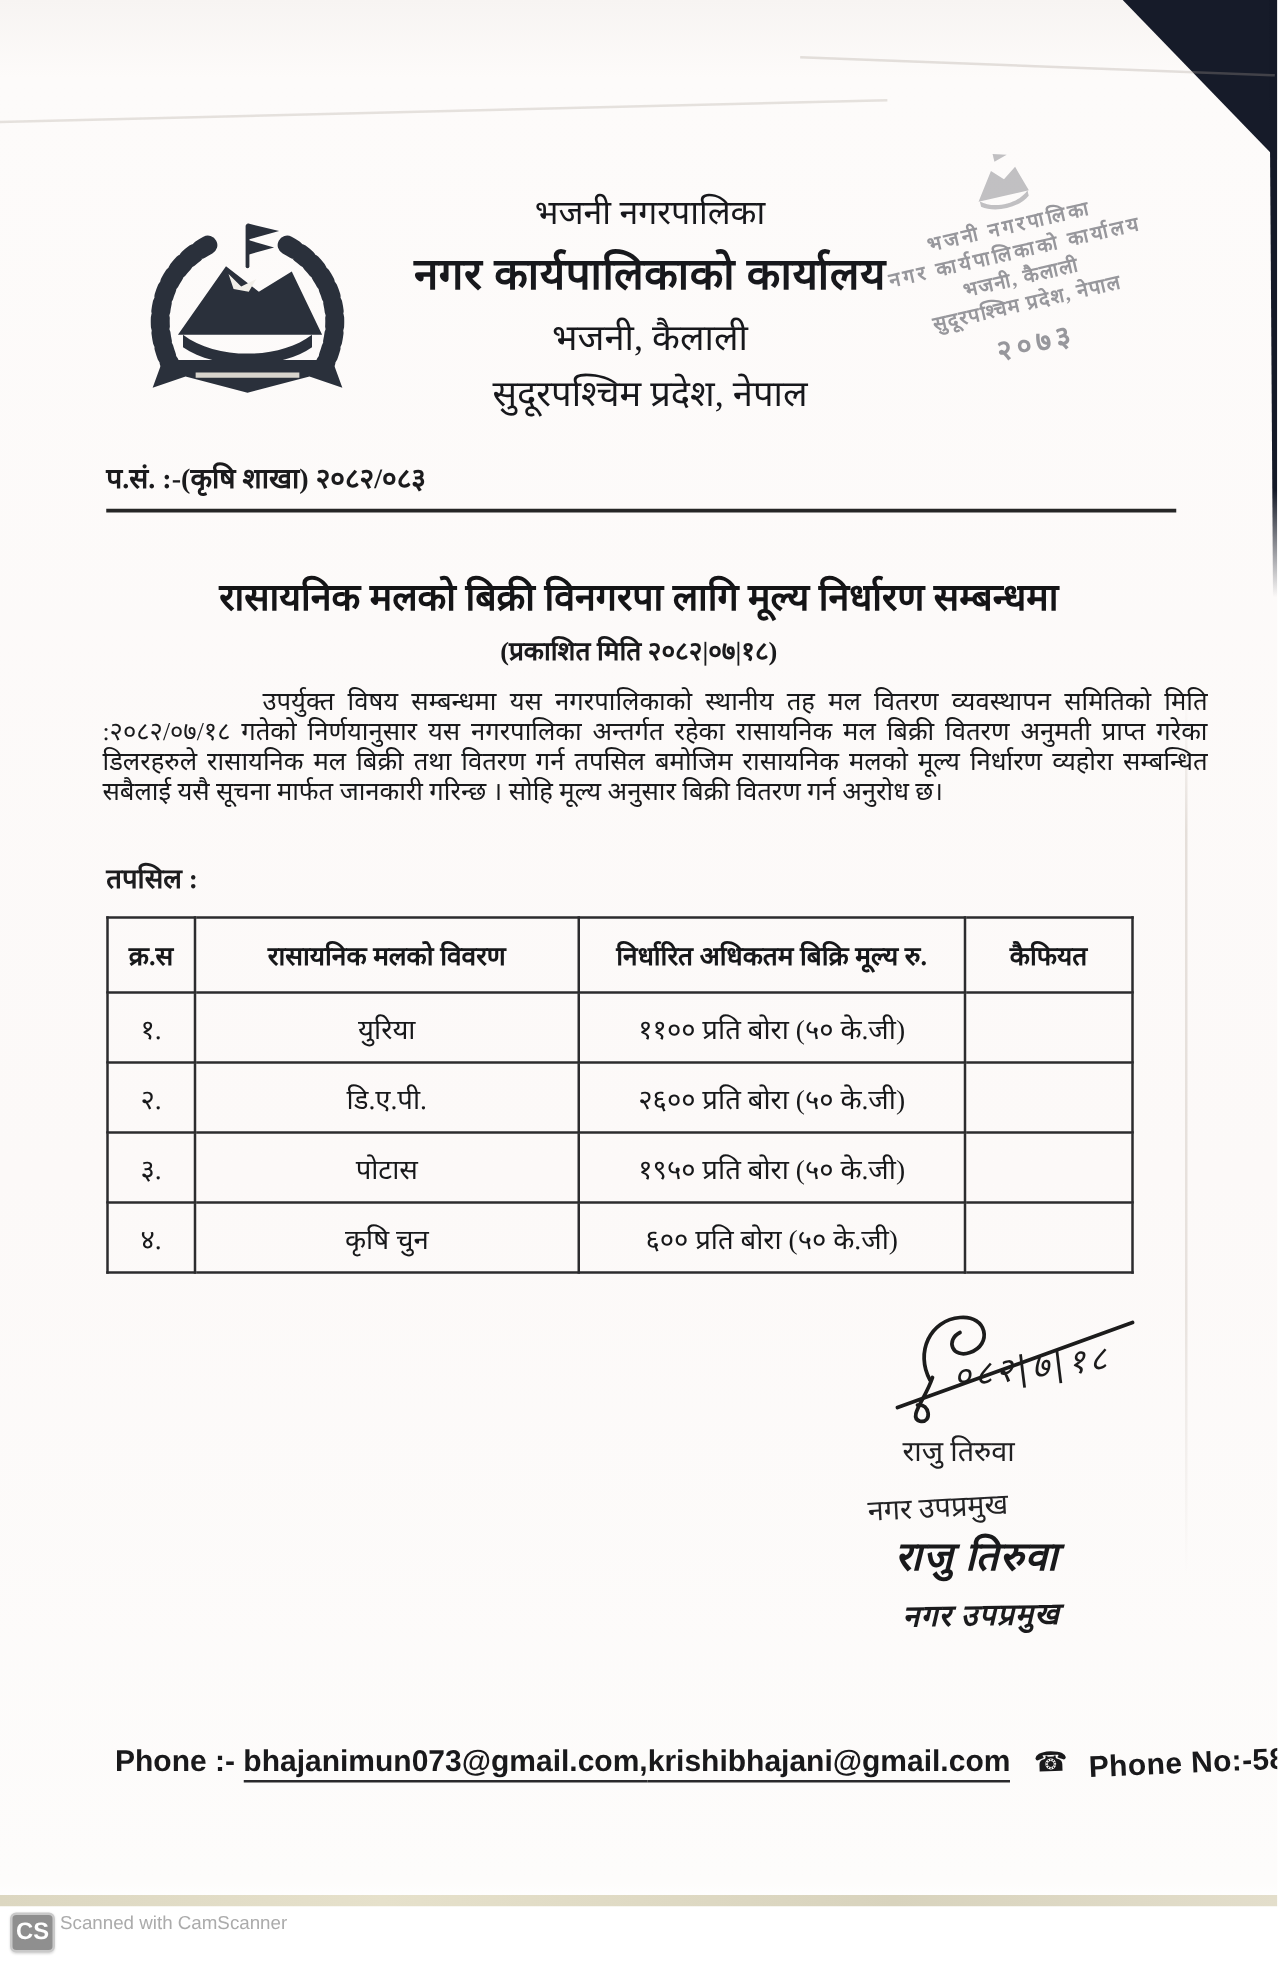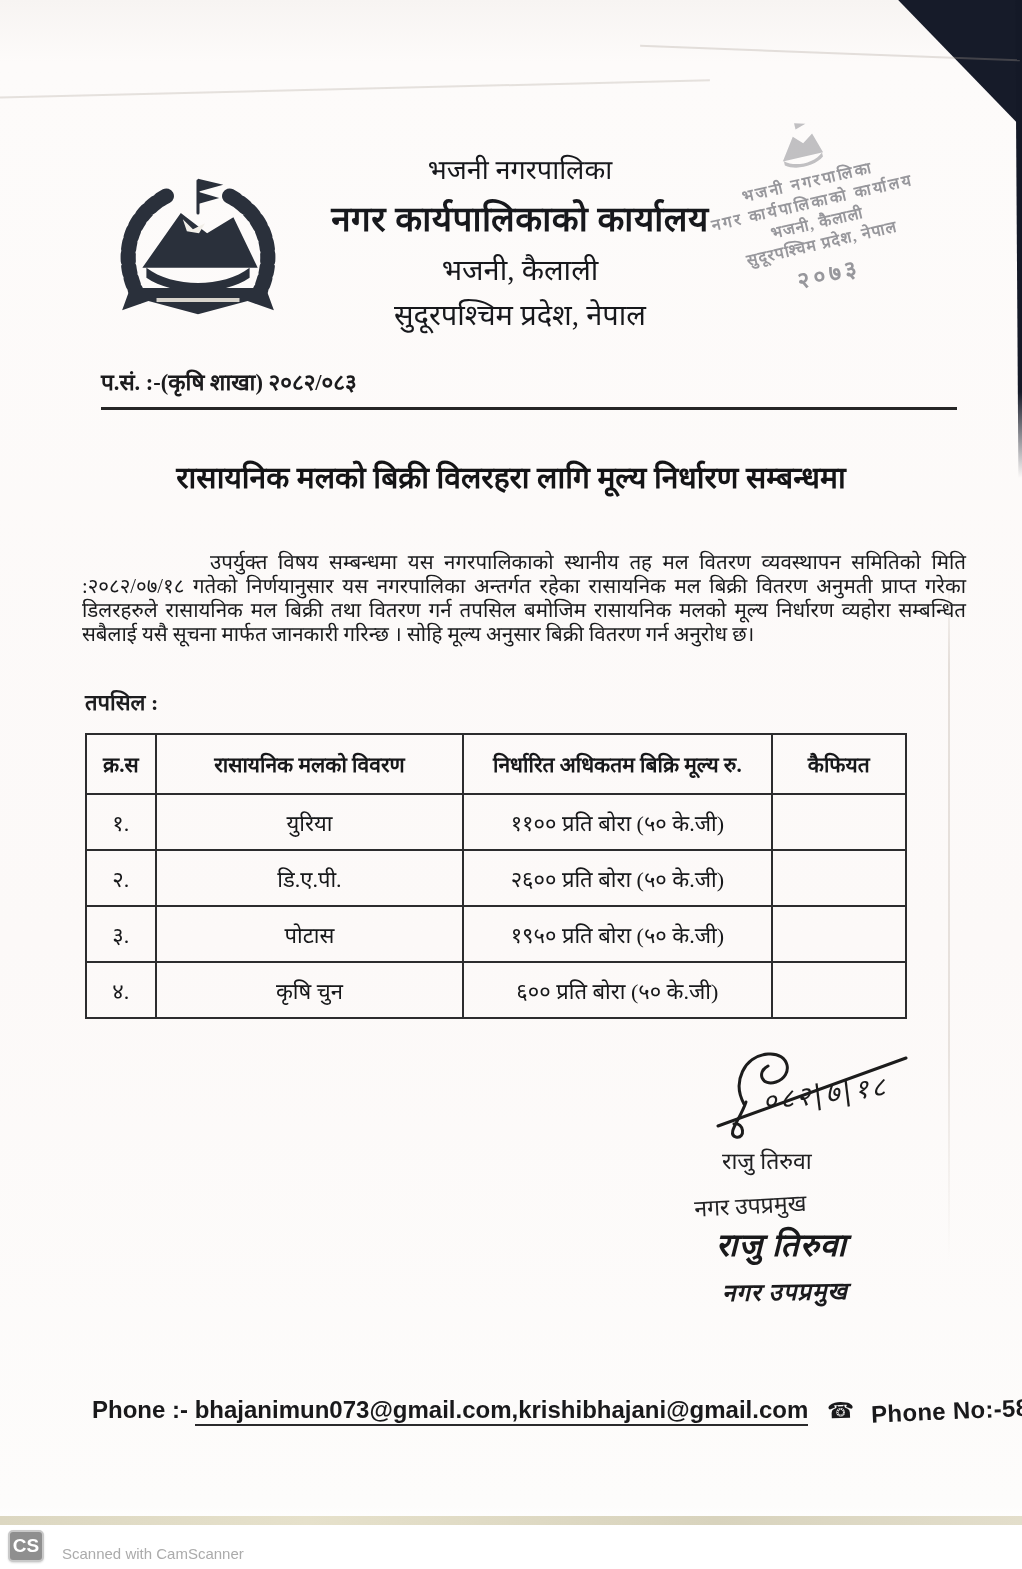--- a/index.html
+++ b/index.html
@@ -32,21 +32,21 @@
   
   .stamp { position:absolute; left:702px; top:118px; width:236px; height:235px;
     transform:rotate(-13deg); text-align:center; color:#8d8d92; opacity:.9; }
   .stamp .s-line { font-size:16px; line-height:21px; letter-spacing:1px; font-weight:600; }
   .stamp .s-line.wide { letter-spacing:2.5px; }
   .stamp .s-year { font-size:23px; margin-top:4px; letter-spacing:4px; font-weight:600; }
   .stamp svg { display:block; margin:0 auto 2px auto; opacity:.65; }
   
   .ref-line { position:absolute; left:85px; top:366px; width:856px;
     font-size:22.5px; font-weight:700; padding-bottom:10px;
-    border-bottom:3px solid #262626; color:#1b1b1d;margin-left:16px; }
+    border-bottom:3px solid #262626; color:#1b1b1d; }
   
   .subject-title { position:absolute; left:0; top:456px; width:1022px; text-align:center;
     font-size:30px; font-weight:700; color:#141416; }
   .subject-date { position:absolute; left:0; top:506px; width:1022px; text-align:center;
     font-size:21px; font-weight:700; color:#1a1a1c; }
   
   .body-par { position:absolute; left:82px; top:550px; width:884px;
     font-size:20.5px; line-height:24px; text-align:justify; text-indent:128px; color:#191a1c; }
   .tapasil { position:absolute; left:85px; top:686px; font-size:22px; font-weight:700; }
   
@@ -71,21 +71,21 @@
   
   .footer-line { position:absolute; left:92px; top:1396px; width:880px;
     font-family:"Liberation Sans","DejaVu Sans",sans-serif; font-size:24px; font-weight:700;
     color:#19191b; white-space:nowrap; }
   .footer-line .em { border-bottom:2.5px solid #2a2a2c; padding-bottom:1px; }
   .footer-line .phone-icon { font-size:22px; margin:0 10px 0 12px; display:inline-block; transform:rotate(-2deg); }
   .footer-line .phone { display:inline-block; transform:rotate(-2.5deg); letter-spacing:.3px; }
   
   .bottom-strip { position:absolute; left:0; top:1516px; width:1022px; height:9px;
     background:linear-gradient(90deg,#dcd7c1,#e6e1cb 30%,#d8d3bd 70%,#e3decb); }
-  .cam-row { position:absolute; left:8px; top:1530px; display:flex; align-items:flex-end; gap:18px; }
+  .cam-row { position:absolute; left:8px; top:1530px; display:flex; align-items:flex-start; gap:4px; }
   .cs-badge { width:36px; height:32px; background:#8f8f8f; border:2px solid #c9c9c9; border-radius:5px;
     color:#ffffff; font-family:"Liberation Sans",sans-serif; font-weight:700; font-size:19px;
     display:flex; align-items:center; justify-content:center; box-shadow:0 1px 2px rgba(0,0,0,.15); }
   .cam-label { font-family:"Liberation Sans","DejaVu Sans",sans-serif; font-size:15px; color:#ababab; }
 </style>
 </head>
 <body>
 
 <div class="page">
 
@@ -131,21 +131,22 @@
     </svg>
     <div class="s-line wide">भजनी नगरपालिका</div>
     <div class="s-line wide">नगर कार्यपालिकाको कार्यालय</div>
     <div class="s-line">भजनी, कैलाली</div>
     <div class="s-line">सुदूरपश्चिम प्रदेश, नेपाल</div>
     <div class="s-year">२०७३</div>
   </div>
 
   <div class="ref-line">प.सं. :-(कृषि शाखा) २०८२/०८३</div>
 
-  <div class="subject-title">रासायनिक मलको बिक्री विलरहरा लागि मूल्य निर्धारण सम्बन्धमा</div>
+  <div class="subject-title">रासायनिक मलको बिक्री विनगरपा लागि मूल्य निर्धारण सम्बन्धमा</div>
+  <div class="subject-date">(प्रकाशित मिति २०८२|०७|१८)</div>
 
   <div class="body-par">उपर्युक्त विषय सम्बन्धमा यस नगरपालिकाको स्थानीय तह मल वितरण व्यवस्थापन समितिको मिति :२०८२/०७/१८ गतेको निर्णयानुसार यस नगरपालिका अन्तर्गत रहेका रासायनिक मल बिक्री वितरण अनुमती प्राप्त गरेका डिलरहरुले रासायनिक मल बिक्री तथा वितरण गर्न तपसिल बमोजिम रासायनिक मलको मूल्य निर्धारण व्यहोरा सम्बन्धित सबैलाई यसै  सूचना मार्फत जानकारी गरिन्छ । सोहि मूल्य अनुसार बिक्री वितरण गर्न अनुरोध छ।</div>
   <div class="tapasil">तपसिल :</div>
 
   <table class="price">
     <colgroup>
       <col class="col-sn">
         <col class="col-item">
         <col class="col-price">
         <col class="col-rem">

